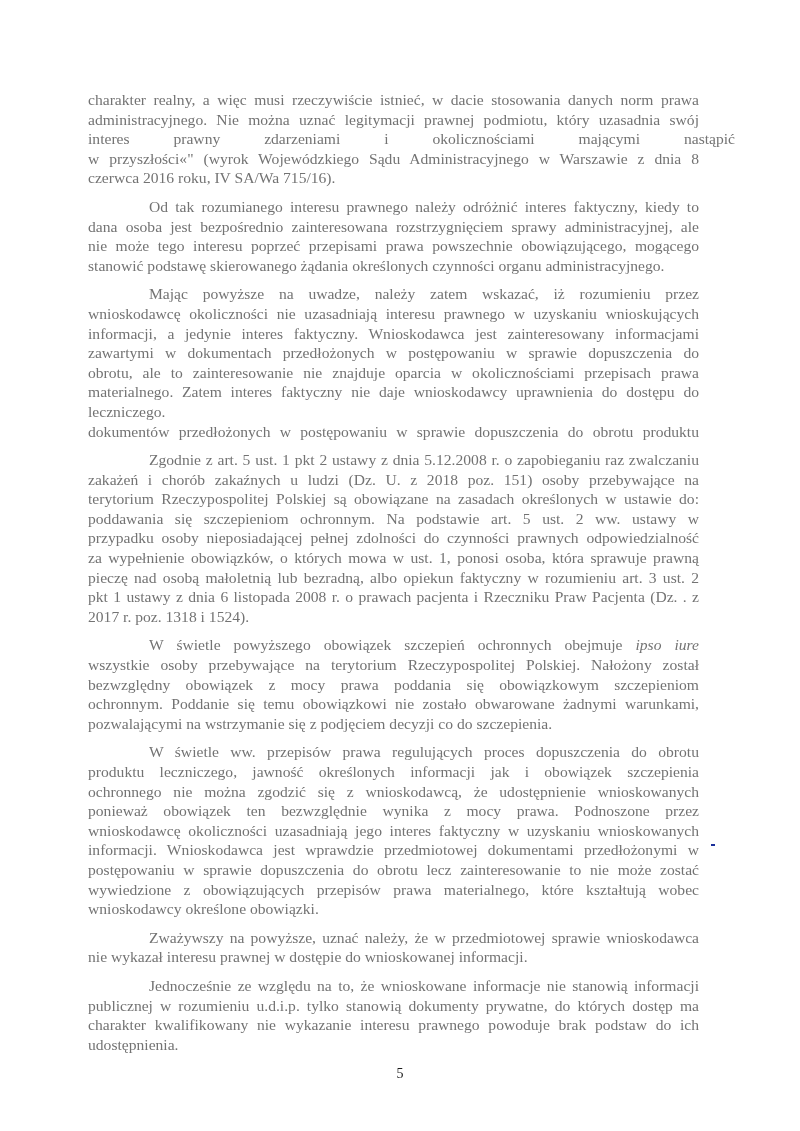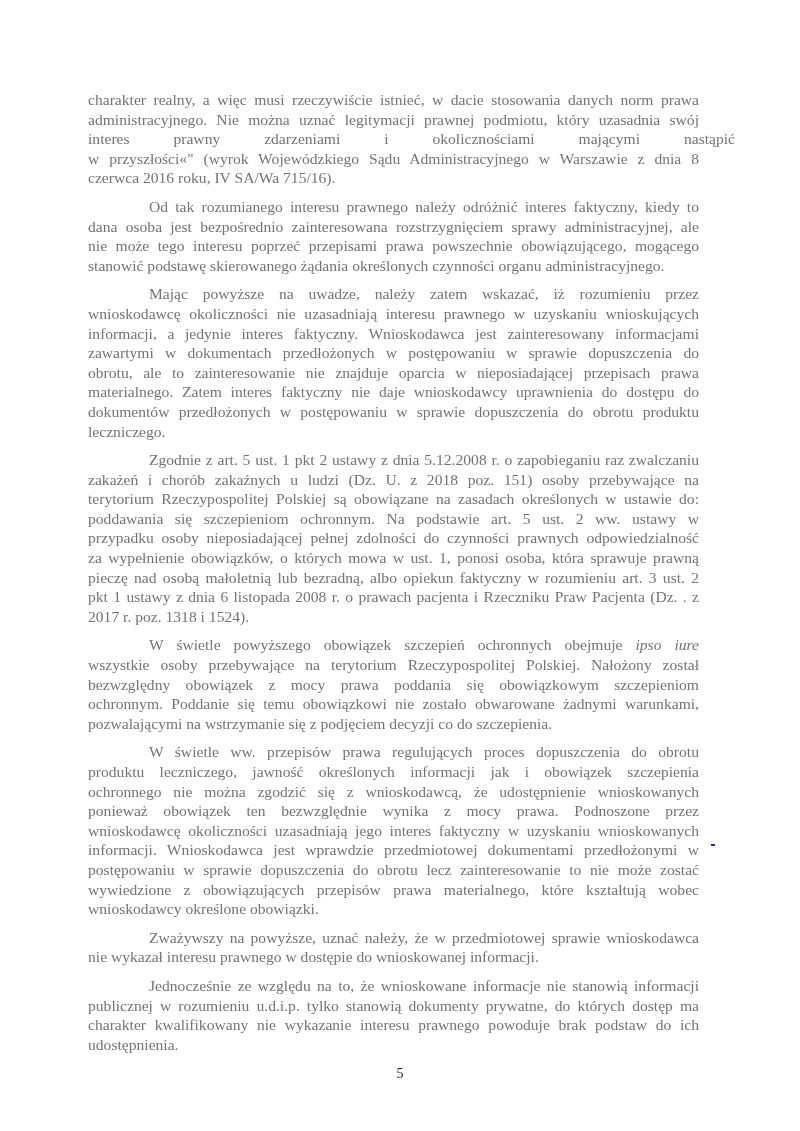--- a/index.html
+++ b/index.html
@@ -57,24 +57,24 @@
     <span class="line">dana osoba jest bezpośrednio zainteresowana rozstrzygnięciem sprawy administracyjnej, ale</span>
     <span class="line">nie może tego interesu poprzeć przepisami prawa powszechnie obowiązującego, mogącego</span>
     <span class="line last">stanowić podstawę skierowanego żądania określonych czynności organu administracyjnego.</span>
   </p>
 
   <p class="para">
     <span class="line first">Mając powyższe na uwadze, należy zatem wskazać, iż rozumieniu przez</span>
     <span class="line">wnioskodawcę okoliczności nie uzasadniają interesu prawnego w uzyskaniu wnioskujących</span>
     <span class="line">informacji, a jedynie interes faktyczny. Wnioskodawca jest zainteresowany informacjami</span>
     <span class="line">zawartymi w dokumentach przedłożonych w postępowaniu w sprawie dopuszczenia do</span>
-    <span class="line">obrotu, ale to zainteresowanie nie znajduje oparcia w nieposiadającej przepisach prawa</span>
+    <span class="line">obrotu, ale to zainteresowanie nie znajduje oparcia w okolicznościami przepisach prawa</span>
     <span class="line">materialnego. Zatem interes faktyczny nie daje wnioskodawcy uprawnienia do dostępu do</span>
+    <span class="line last">leczniczego.</span>
     <span class="line">dokumentów przedłożonych w postępowaniu w sprawie dopuszczenia do obrotu produktu</span>
-    <span class="line last">leczniczego.</span>
   </p>
 
   <p class="para">
     <span class="line first">Zgodnie z art. 5 ust. 1 pkt 2 ustawy z dnia 5.12.2008 r. o zapobieganiu raz zwalczaniu</span>
     <span class="line">zakażeń i chorób zakaźnych u ludzi (Dz. U. z 2018 poz. 151) osoby przebywające na</span>
     <span class="line">terytorium Rzeczypospolitej Polskiej są obowiązane na zasadach określonych w ustawie do:</span>
     <span class="line">poddawania się szczepieniom ochronnym. Na podstawie art. 5 ust. 2 ww. ustawy w</span>
     <span class="line">przypadku osoby nieposiadającej pełnej zdolności do czynności prawnych odpowiedzialność</span>
     <span class="line">za wypełnienie obowiązków, o których mowa w ust. 1, ponosi osoba, która sprawuje prawną</span>
     <span class="line">pieczę nad osobą małoletnią lub bezradną, albo opiekun faktyczny w rozumieniu art. 3 ust. 2</span>
@@ -97,21 +97,21 @@
     <span class="line">ponieważ obowiązek ten bezwzględnie wynika z mocy prawa. Podnoszone przez</span>
     <span class="line">wnioskodawcę okoliczności uzasadniają jego interes faktyczny w uzyskaniu wnioskowanych</span>
     <span class="line">informacji. Wnioskodawca jest wprawdzie przedmiotowej dokumentami przedłożonymi w</span>
     <span class="line">postępowaniu w sprawie dopuszczenia do obrotu lecz zainteresowanie to nie może zostać</span>
     <span class="line">wywiedzione z obowiązujących przepisów prawa materialnego, które kształtują wobec</span>
     <span class="line last">wnioskodawcy określone obowiązki.</span>
   </p>
 
   <p class="para">
     <span class="line first">Zważywszy na powyższe, uznać należy, że w przedmiotowej sprawie wnioskodawca</span>
-    <span class="line last">nie wykazał interesu prawnego w dostępie do wnioskowanej informacji.</span>
+    <span class="line last">nie wykazał interesu prawnej w dostępie do wnioskowanej informacji.</span>
   </p>
 
   <p class="para">
     <span class="line first">Jednocześnie ze względu na to, że wnioskowane informacje nie stanowią informacji</span>
     <span class="line">publicznej w rozumieniu u.d.i.p. tylko stanowią dokumenty prywatne, do których dostęp ma</span>
     <span class="line">charakter kwalifikowany nie wykazanie interesu prawnego powoduje brak podstaw do ich</span>
     <span class="line last">udostępnienia.</span>
   </p>
 
 </div>

